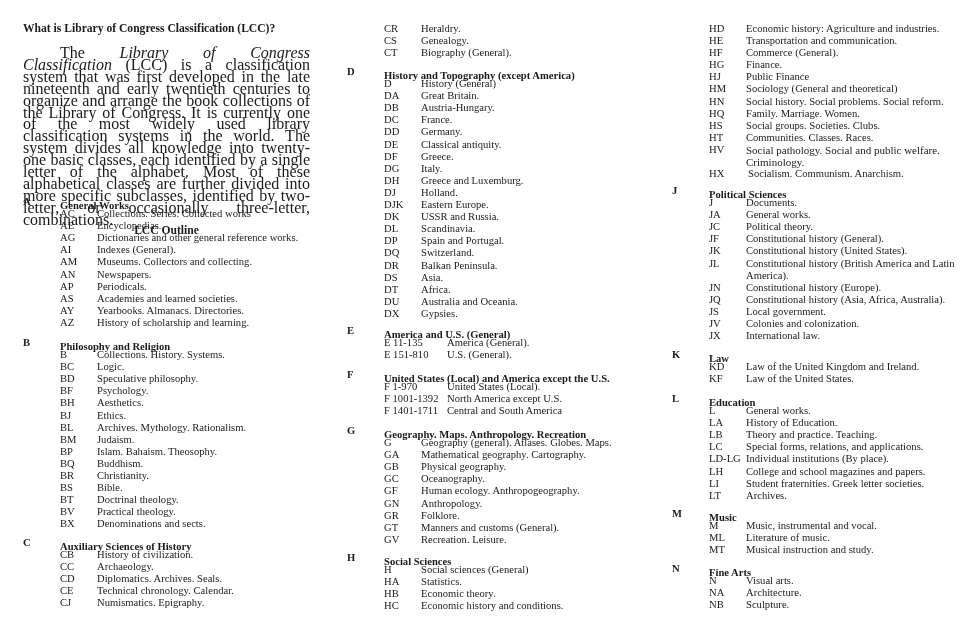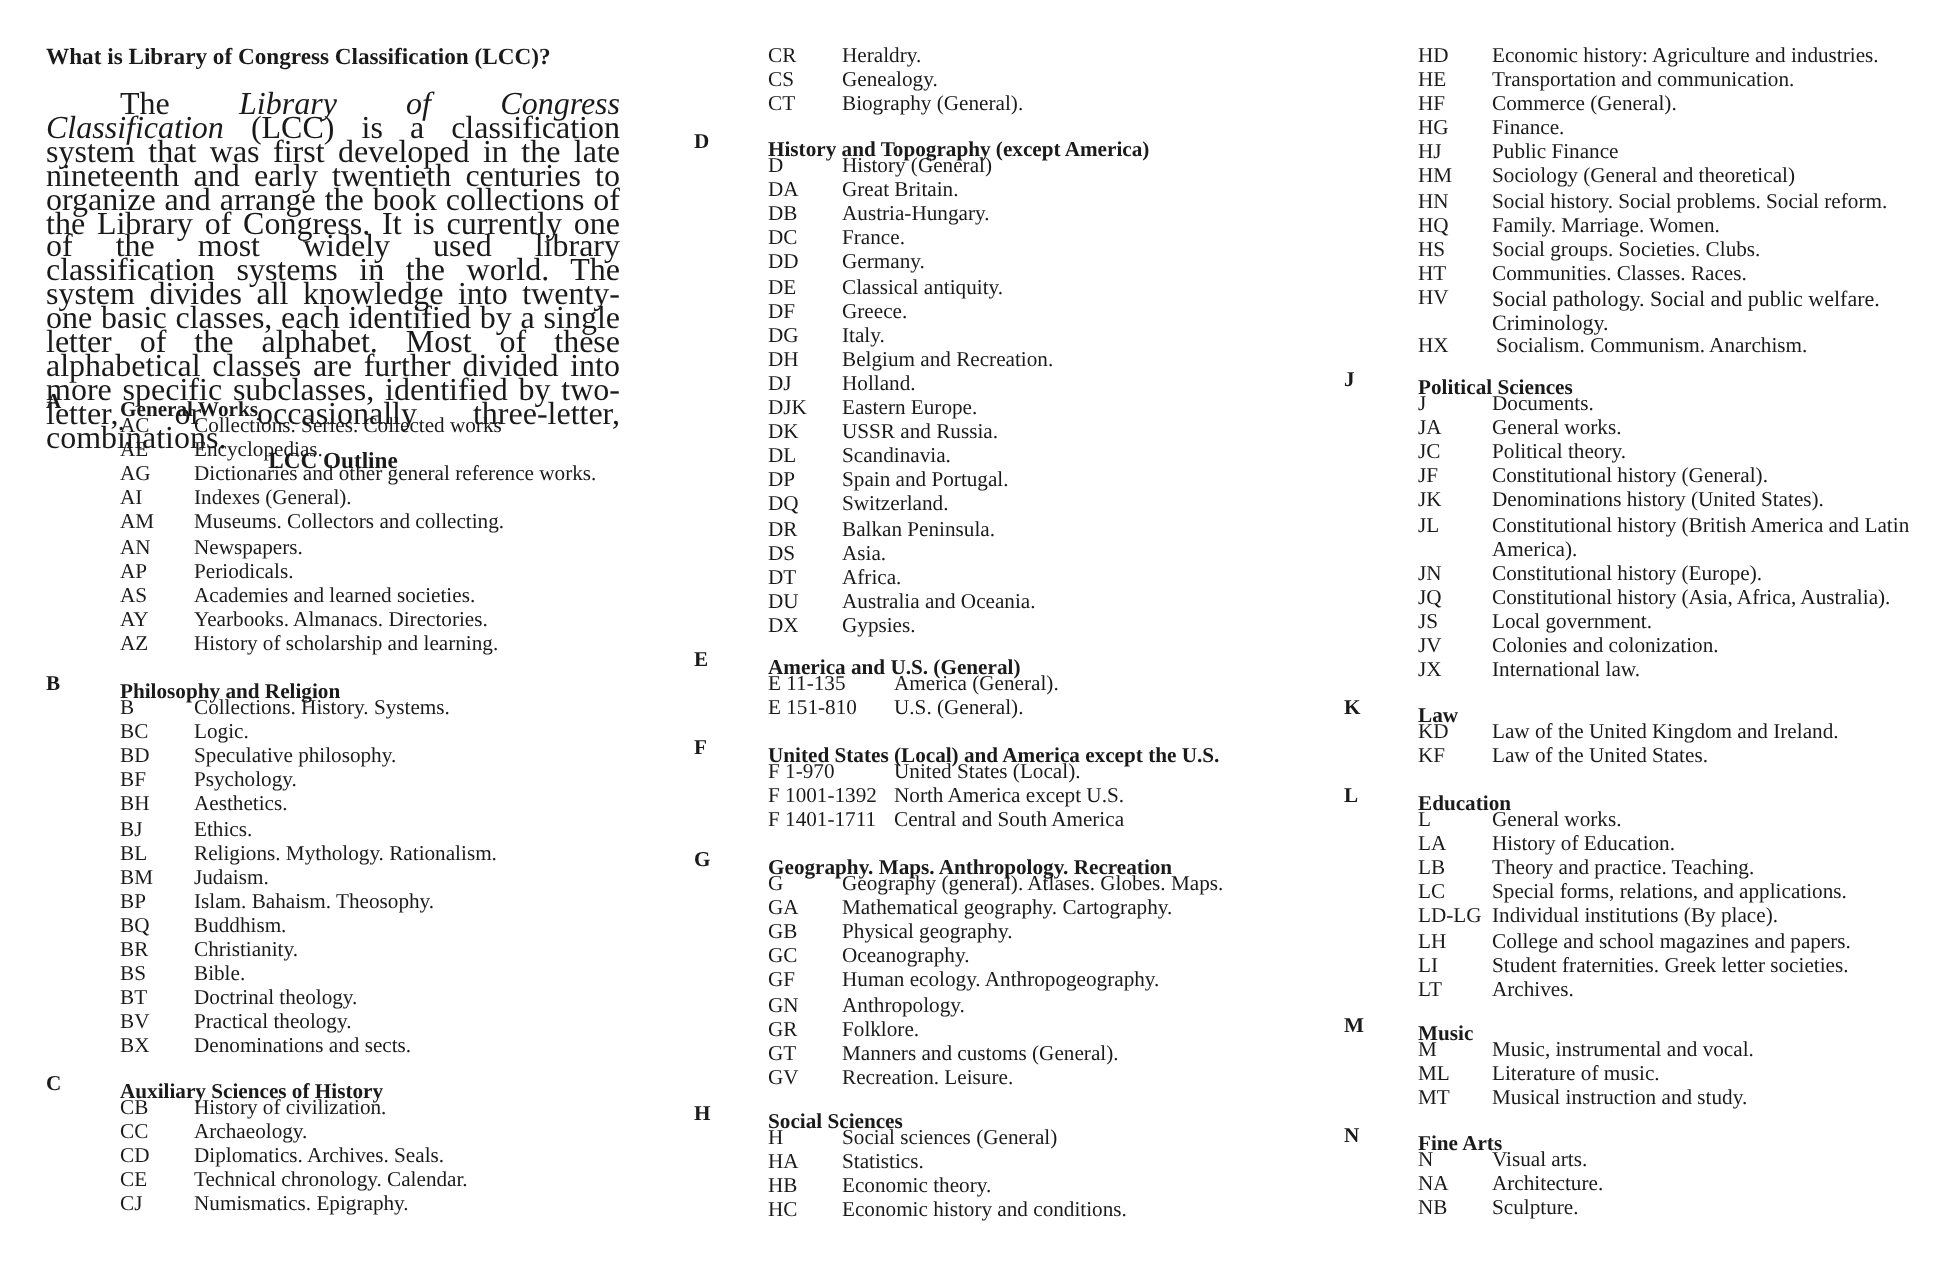--- a/index.html
+++ b/index.html
@@ -107,21 +107,21 @@
           <div class="row">
             <span class="code">BH</span>
             <span class="desc">Aesthetics.</span>
           </div>
           <div class="row">
             <span class="code">BJ</span>
             <span class="desc">Ethics.</span>
           </div>
           <div class="row">
             <span class="code">BL</span>
-            <span class="desc">Religions. Mythology. Rationalism.</span>
+            <span class="desc">Archives. Mythology. Rationalism.</span>
           </div>
           <div class="row">
             <span class="code">BM</span>
             <span class="desc">Judaism.</span>
           </div>
           <div class="row">
             <span class="code">BP</span>
             <span class="desc">Islam. Bahaism. Theosophy.</span>
           </div>
           <div class="row">
@@ -226,21 +226,21 @@
           <div class="row">
             <span class="code">DF</span>
             <span class="desc">Greece.</span>
           </div>
           <div class="row">
             <span class="code">DG</span>
             <span class="desc">Italy.</span>
           </div>
           <div class="row">
             <span class="code">DH</span>
-            <span class="desc">Belgium and Recreation.</span>
+            <span class="desc">Greece and Luxemburg.</span>
           </div>
           <div class="row">
             <span class="code">DJ</span>
             <span class="desc">Holland.</span>
           </div>
           <div class="row">
             <span class="code">DJK</span>
             <span class="desc">Eastern Europe.</span>
           </div>
           <div class="row">
@@ -447,21 +447,21 @@
           <div class="row">
             <span class="code">JC</span>
             <span class="desc">Political theory.</span>
           </div>
           <div class="row">
             <span class="code">JF</span>
             <span class="desc">Constitutional history (General).</span>
           </div>
           <div class="row">
             <span class="code">JK</span>
-            <span class="desc">Denominations history (United States).</span>
+            <span class="desc">Constitutional history (United States).</span>
           </div>
           <div class="row tall">
             <span class="code">JL</span>
             <span class="desc">Constitutional history (British America and Latin America).</span>
           </div>
           <div class="row">
             <span class="code">JN</span>
             <span class="desc">Constitutional history (Europe).</span>
           </div>
           <div class="row">

